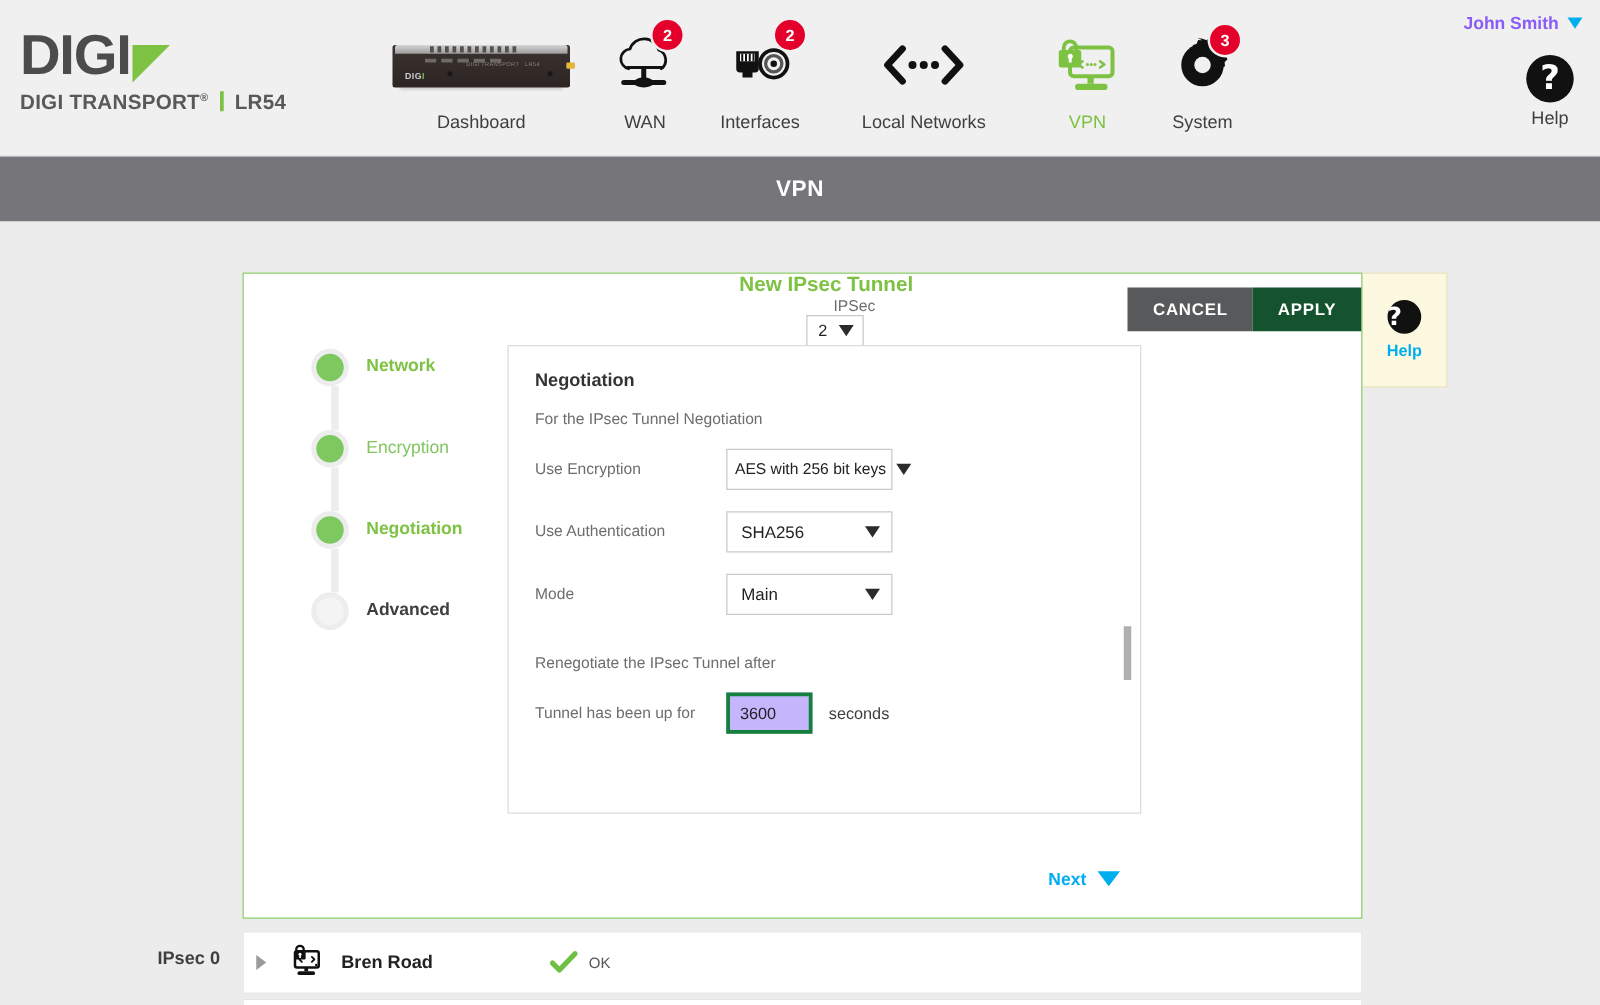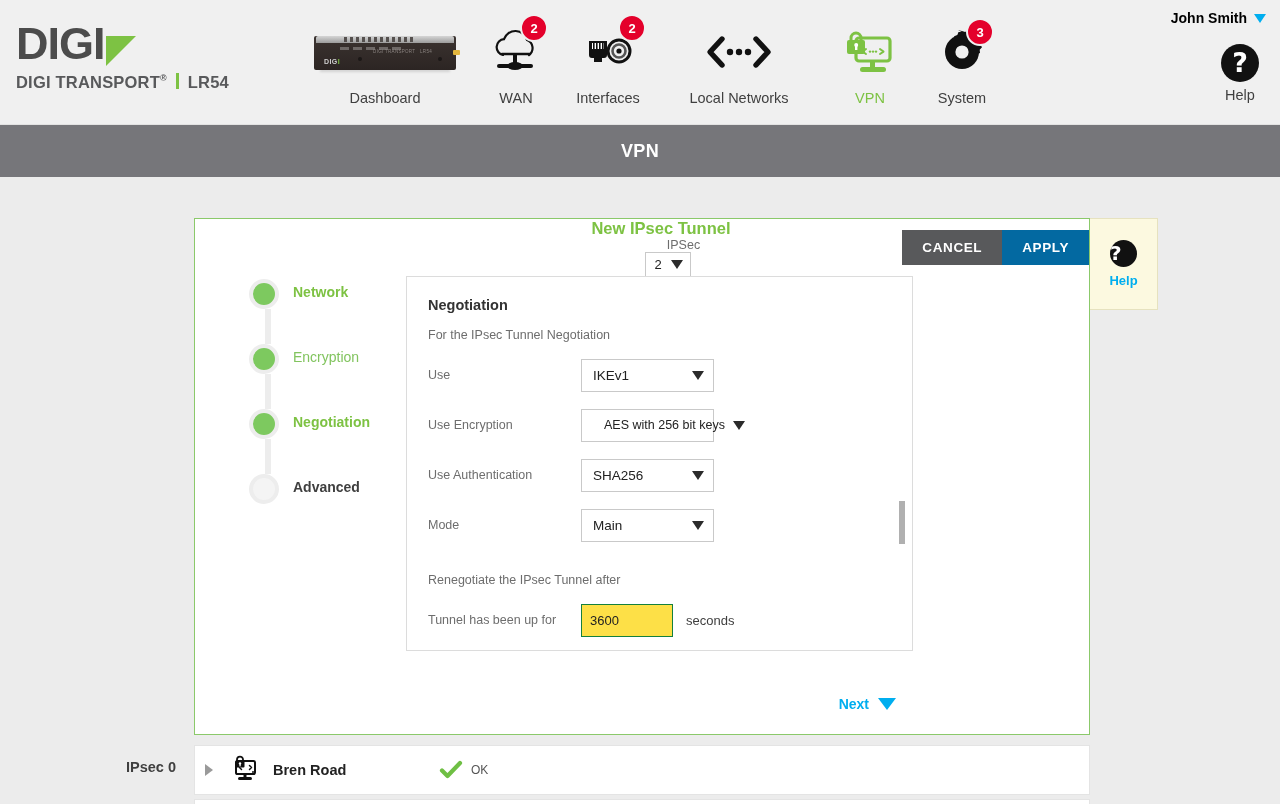--- a/index.html
+++ b/index.html
@@ -96,21 +96,21 @@
     background: #e2b53c; border-radius: 1px;
   }
   .router-shadow {
     position: absolute; left: 10px; bottom: 2px; width: 130px; height: 3px;
     background: rgba(0,0,0,.12); filter: blur(1px);
   }
 
   
   .user-menu {
     position: absolute; right: 14px; top: 10px;
-    font-size: 14px; font-weight: bold; color: #000000; cursor: pointer;
+    font-size: 14px; font-weight: bold; color: #8b5cf6; cursor: pointer;
     display: flex; align-items: center; gap: 7px;
   }
   .tri-down-cy {
     width: 0; height: 0;
     border-left: 6px solid transparent; border-right: 6px solid transparent;
     border-top: 9px solid #00aeef;
   }
   .help-top {
     position: absolute; right: 21px; top: 44px; text-align: center; cursor: pointer;
   }
@@ -156,21 +156,21 @@
   .sel-ipsec { margin-left: 13px; width: 46px; height: 34px; padding: 0 7px 0 9px; }
   .sel-ipsec .cap { font-size: 13px; }
 
   .btns { position: absolute; right: 0px; top: 11px; display: flex; }
   .btn {
     height: 35px; padding: 0 20px; border: none; cursor: pointer;
     font-size: 13.5px; font-weight: bold; letter-spacing: .6px; color: #fff;
     font-family: "Liberation Sans", sans-serif;
   }
   .btn-cancel { background: #58595b; }
-  .btn-apply  { background: #0369a1; padding-left: 20px; }
+  .btn-apply  { background: #14532d; padding-left: 20px; }
 
   .help-tab {
     position: absolute; left: 1090px; top: 41px; width: 68px; height: 92px;
     background: #fcf9e0; border: 1px solid #e6e2bf; border-left: none;
     display: flex; flex-direction: column; align-items: center; justify-content: center;
     cursor: pointer;
   }
   .help-tab .qmark { width: 27px; height: 27px; line-height: 27px; font-size: 20px; }
   .help-tab .lbl { font-size: 13px; font-weight: bold; color: #00aeef; margin-top: 6px; }
 
@@ -217,24 +217,24 @@
     position: absolute; left: 211px; top: 57px; width: 507px; height: 375px;
     border: 1px solid #dcdcdc; background: #fff; overflow: hidden;
   }
   .form-inner { padding: 20px 22px 0 21px; position: relative; height: 100%; }
   .form-h { font-size: 14.5px; font-weight: bold; color: #333; }
   .form-sub { font-size: 12.5px; color: #6d6d6d; margin-top: 15px; }
   .row { display: flex; align-items: center; margin-top: 16px; height: 34px; }
   .row .lab { width: 153px; font-size: 12.5px; color: #6d6d6d; }
   .row .sel { height: 33px; }
   .sel-w { width: 133px; }
-  .sel-enc { width: 133px; padding-left: 22px; }
+  .sel-enc { width: 133px; padding-left: 6px; }
   .sel-enc .cap { font-size: 12.5px; }
   .inp {
-    width: 92px; height: 33px; border: 1px solid #15803d; background: #fde047;
+    width: 69px; height: 33px; border: 3px solid #15803d; background: #c4b5fd;
     font-size: 13px; color: #222; padding: 0 8px;
     font-family: "Liberation Sans", sans-serif;
   }
   .unit { font-size: 13px; color: #3f3f3f; margin-left: 13px; }
   .group-lbl { font-size: 12.5px; color: #6d6d6d; margin-top: 31px; }
   .scroll-track { position: absolute; right: 7px; top: 0; width: 6px; height: 100%; }
   .scroll-thumb {
     position: absolute; right: 0; top: 224px; width: 6px; height: 43px;
     background: #b0b0b0; cursor: pointer;
   }
@@ -464,27 +464,20 @@
         <span class="slabel">Advanced</span>
       </div>
     </div>
 
     <div class="form">
       <div class="form-inner">
 
         <div class="form-h">Negotiation</div>
         <div class="form-sub">For the IPsec Tunnel Negotiation</div>
 
-        <div class="row">
-          <span class="lab">Use</span>
-          <span class="sel sel-w">
-            <span class="cap">IKEv1</span>
-            <span class="tri-down-bk"></span>
-          </span>
-        </div>
 
         <div class="row">
           <span class="lab">Use Encryption</span>
           <span class="sel sel-enc">
             <span class="cap">AES with 256 bit keys</span>
             <span class="tri-down-bk"></span>
           </span>
         </div>
 
         <div class="row">

